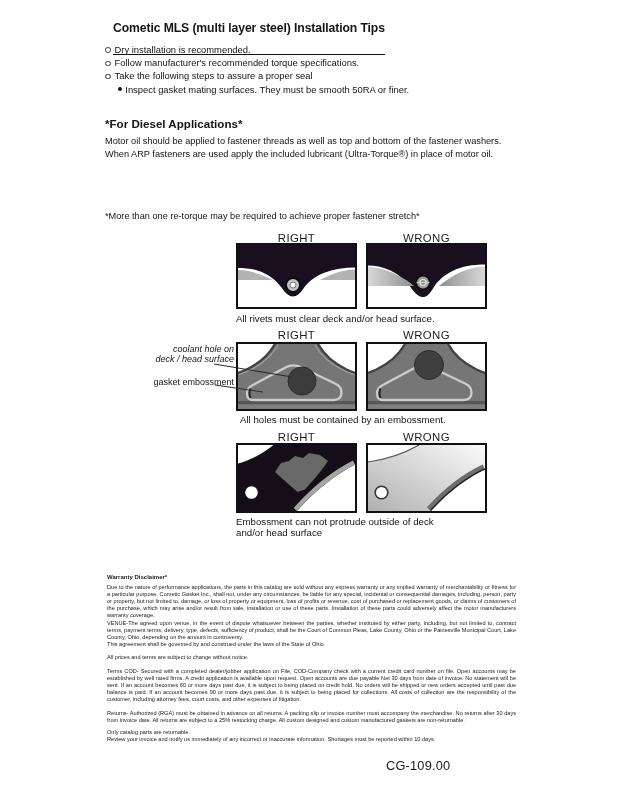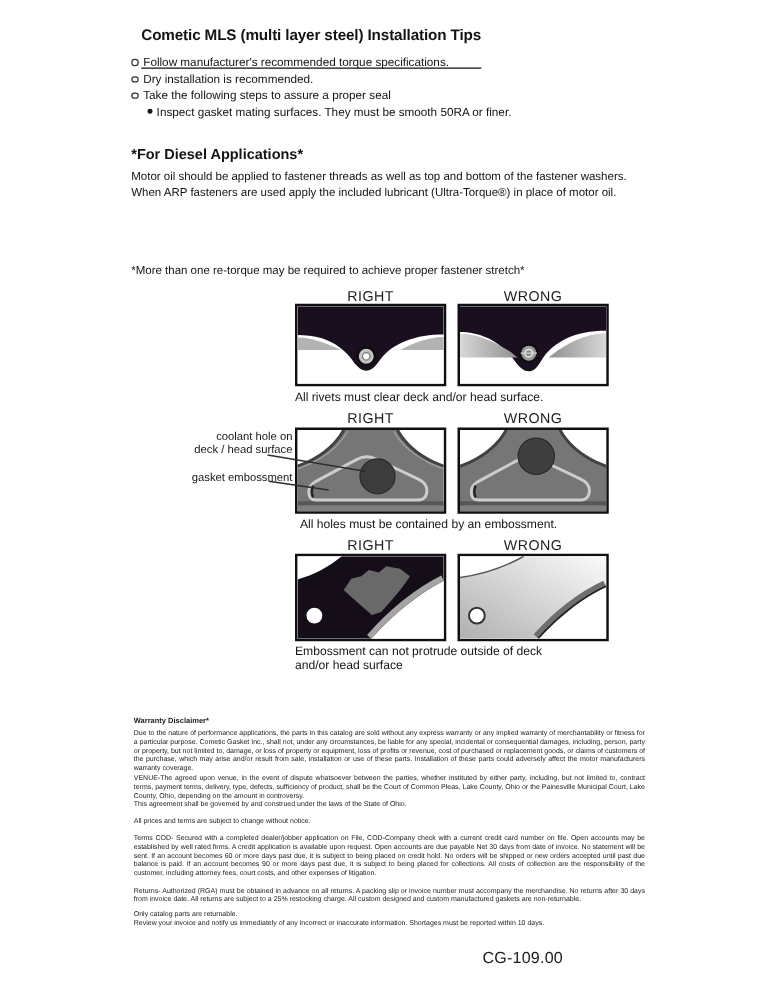--- a/index.html
+++ b/index.html
@@ -39,21 +39,21 @@
   .imgbox.r{left:236px;} .imgbox.w{left:366px;}
   .fig1 .imgbox{top:11px;}
   .fig2 .imgbox{top:12.5px;}
   .fig3 .imgbox{top:12px;}
   .caption{position:absolute;font-size:9.7px;line-height:11px;color:#151515;white-space:pre-line;}
   .fig1 .caption{left:236px;top:81px;}
   .fig2 .caption{left:240px;top:84.5px;}
   .fig3 .caption{left:236px;top:85px;}
   .annot{position:absolute;right:406px;text-align:right;font-size:9px;line-height:9.6px;
          color:#161616;white-space:pre-line;}
-  .annot.a1{top:16px;} .annot.a2{top:48.5px;}
+  .annot.a1{top:16px;font-style:italic;} .annot.a2{top:48.5px;}
   .leader-svg{position:absolute;left:0;top:0;pointer-events:none;}
 
   
   .legal-heading{position:absolute;left:107px;top:574px;font-size:6px;font-weight:bold;color:#1c1c1c;}
   .lp{position:absolute;left:107px;width:409px;font-size:5.6px;line-height:7px;color:#222;
       text-align:justify;white-space:pre-line;}
   .lp0{top:584px;} .lp1{top:620px;} .lp2{top:654px;} .lp3{top:668px;} .lp4{top:710px;} .lp5{top:729px;}
 
   
   .footer-code{position:absolute;left:386px;top:758px;font-size:12.8px;letter-spacing:0.2px;color:#1a1a1a;}
@@ -61,25 +61,25 @@
 </head>
 <body>
 
 <div class="page">
 
   <div class="title">Cometic MLS (multi layer steel) Installation Tips</div>
 
   <div class="tips">
     <div class="tip-row">
       <span class="mk-circle"></span>
-      <span>Follow manufacturer's recommended torque specifications.</span>
+      <span>Dry installation is recommended.</span>
     </div>
     <div class="tip-row">
       <span class="mk-circle"></span>
-      <span>Dry installation is recommended.</span>
+      <span>Follow manufacturer's recommended torque specifications.</span>
     </div>
     <div class="tip-row">
       <span class="mk-circle"></span>
       <span>Take the following steps to assure a proper seal</span>
     </div>
     <div class="tip-row sub">
       <span class="mk-dot"></span>
       <span>Inspect gasket mating surfaces.  They must be smooth 50RA or finer.</span>
     </div>
   </div>

